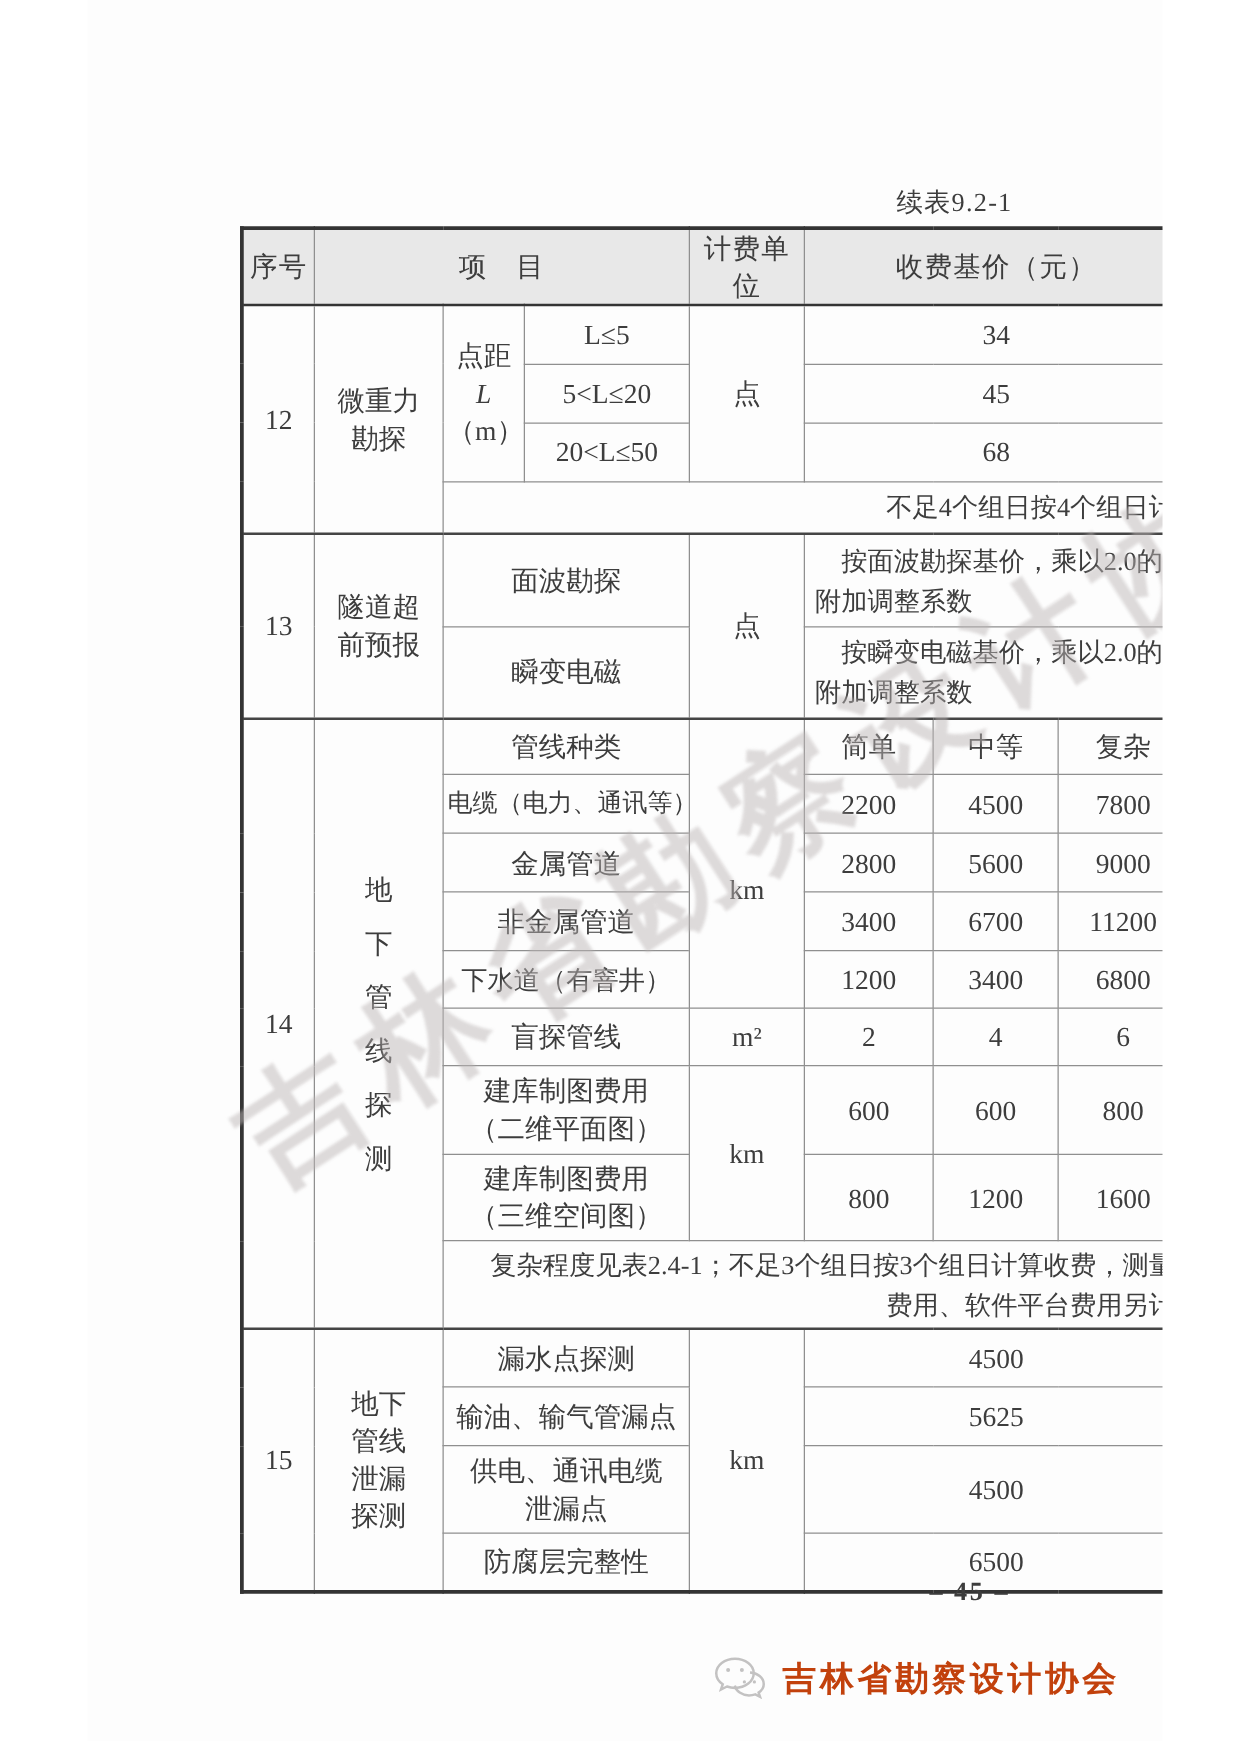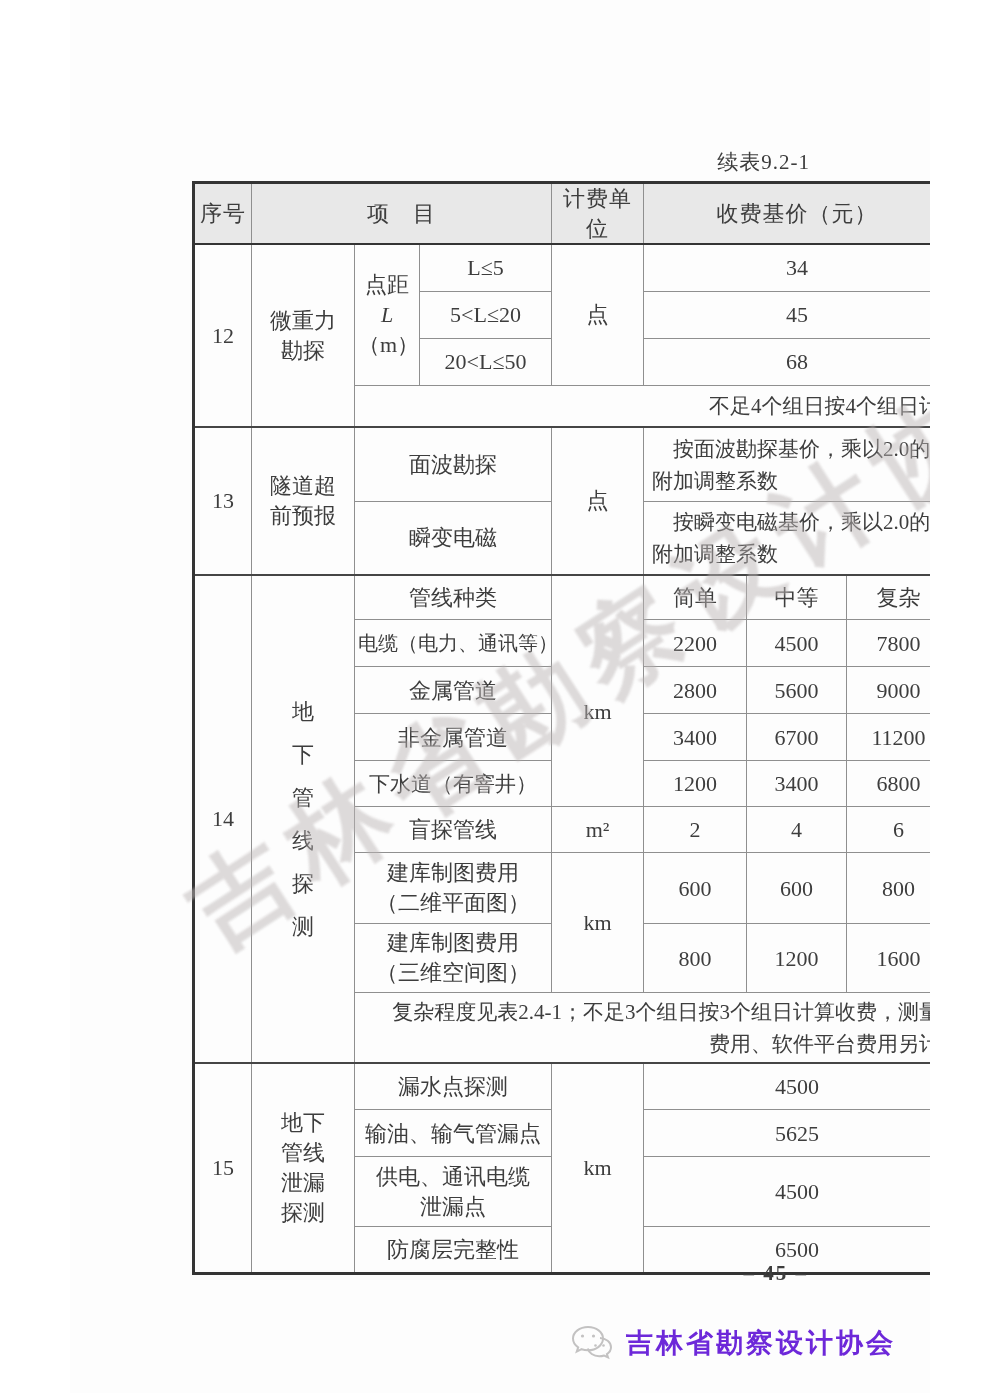--- a/index.html
+++ b/index.html
@@ -37,21 +37,21 @@
     font-size:100px;letter-spacing:16px;white-space:nowrap;
     color:rgba(187,180,180,0.48);font-weight:600;
     transform:rotate(-33deg);transform-origin:0 50%;
     filter:blur(1.1px);z-index:5;pointer-events:none;
   }
   .pageno{
     position:absolute;top:1261px;right:122px;font-size:21px;font-weight:bold;letter-spacing:2px;
   }
   .footer{
     position:absolute;top:1324px;right:34px;display:flex;align-items:center;gap:12px;
-    color:#6d28d9;font-size:27px;letter-spacing:3px;font-weight:600;
+    color:#c2410c;font-size:27px;letter-spacing:3px;font-weight:600;
     filter:blur(0.4px);
   }
   .wx-icon{width:44px;height:38px;flex:0 0 auto;}
 </style>
 </head>
 <body>
 
 <div class="sheet">
 
   <div class="cont-title">续表9.2-1</div>

